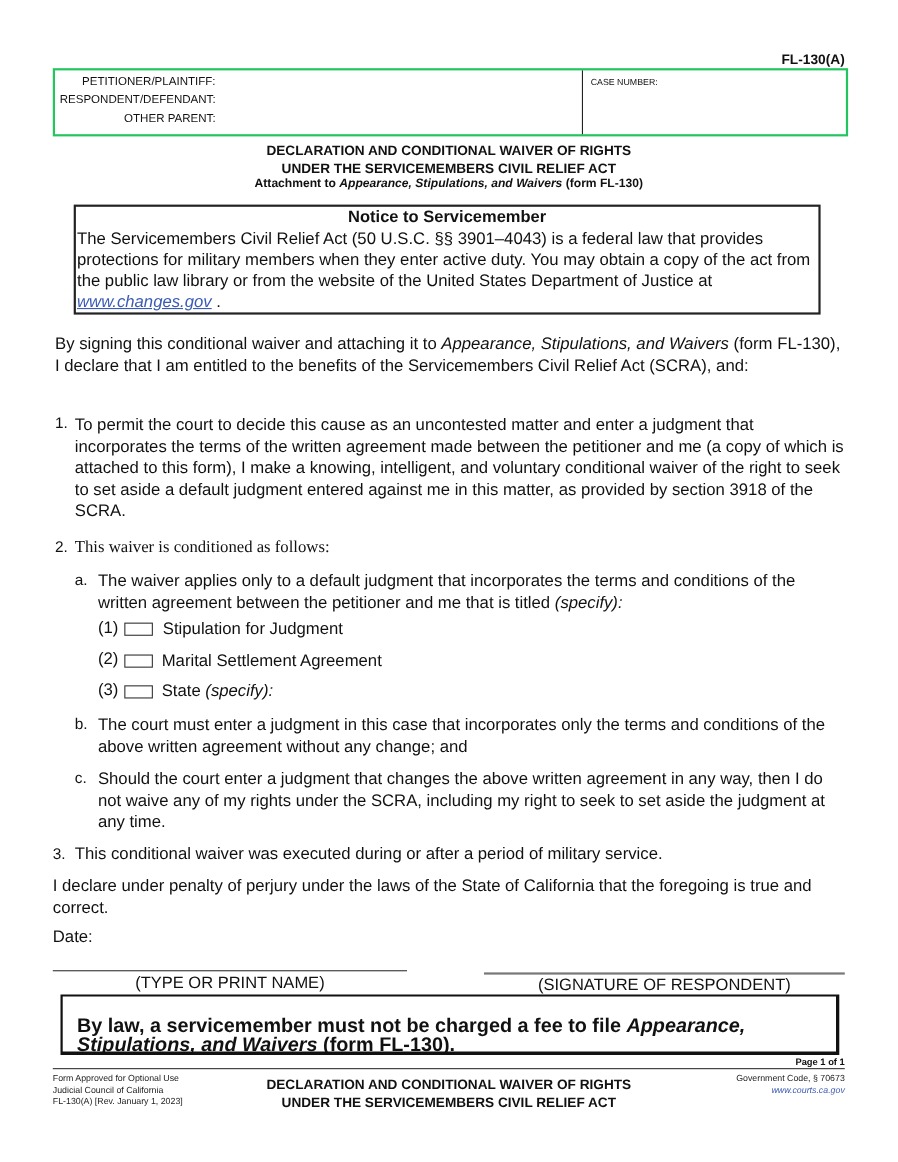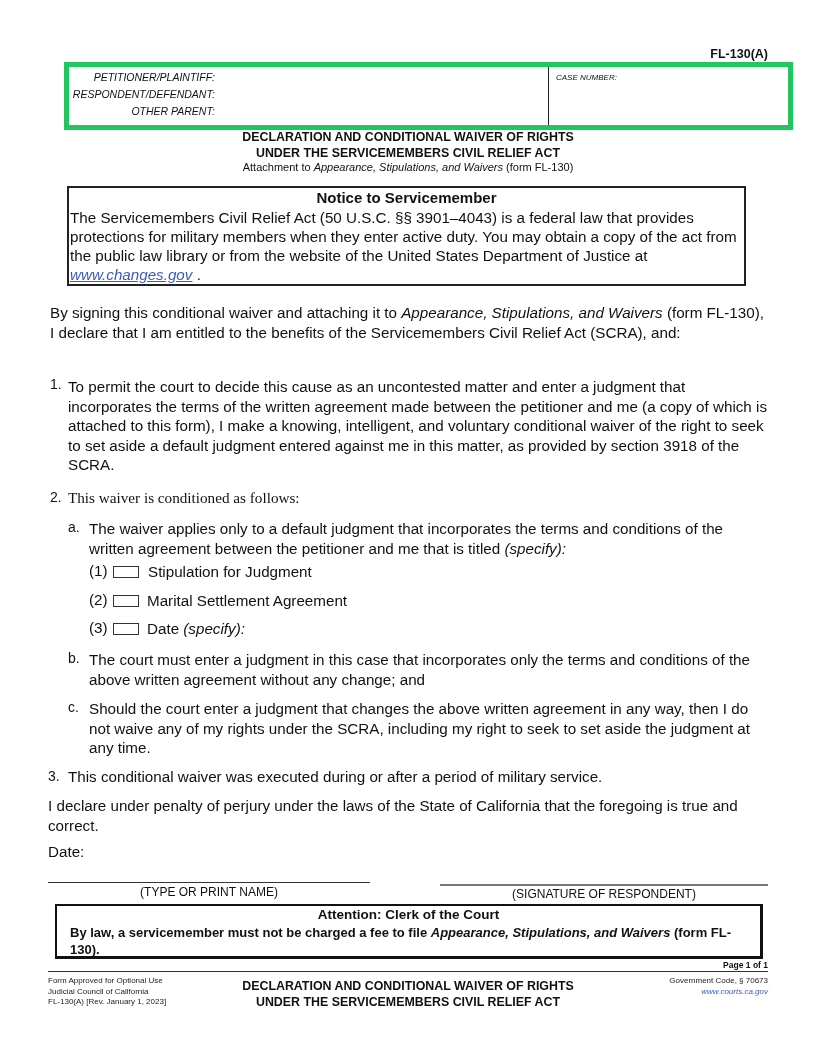--- a/index.html
+++ b/index.html
@@ -1,41 +1,41 @@
 <!DOCTYPE html>
 <html><head>
 <meta charset="utf-8">
 <style>
   html, body { margin:0; padding:0; background:#ffffff; }
   body { width:816px; height:1056px; position:relative; overflow:hidden;
          font-family:"Liberation Sans", sans-serif; color:#111; }
   .abs { position:absolute; }
   .formno { right:48px; top:47px; font-size:12.5px; font-weight:bold; }
-  .caption-box { left:64px; top:62px; width:719px; height:58px; border:5px solid #22c55e;font-style:italic; }
+  .caption-box { left:48px; top:62px; width:719px; height:58px; border:2px solid #22c55e; }
   .caption-left { position:absolute; left:0; top:0; width:479px; height:58px; }
   .caption-right { position:absolute; left:479px; top:0; width:240px; height:58px; border-left:1px solid #222; }
   .party-label { position:absolute; right:333px; font-size:10.5px; white-space:nowrap; text-align:right; }
   .case-label { position:absolute; left:7px; top:6px; font-size:8px; }
   .title { left:0; width:816px; text-align:center; font-weight:bold; font-size:12.4px; }
-  .subtitle { left:0; width:816px; text-align:center; font-weight:normal; font-size:11px; top:161px; }
+  .subtitle { left:0; width:816px; text-align:center; font-weight:bold; font-size:11px; top:161px; }
   .subtitle i { font-style:italic; }
   .notice-box { left:67px; top:186px; width:679px; height:100px; border:2px solid #222; box-sizing:border-box; }
   .notice-title { position:absolute; left:0; top:1px; width:100%; text-align:center; font-weight:bold; font-size:15px; }
   .notice-text { position:absolute; left:1px; top:20px; width:676px; font-size:15.2px; line-height:19px; }
   .notice-text a { color:#3b5bb5; font-style:italic; text-decoration:underline; }
   .para { font-size:15.2px; line-height:19.5px; }
   .para i { font-style:italic; }
   .num { font-size:14px; }
   .chk { width:24px; height:10px; border:1px solid #333; }
   .sigline-left { left:48px; top:882px; width:322px; height:0; border-top:1px solid #333; }
   .sigline-right { left:440px; top:884px; width:328px; height:0; border-top:2px solid #777; }
-  .siglabel { font-size:12px; }
+  .siglabel { font-size:15px; }
   .att-box { left:55px; top:904px; width:708px; height:55px; border:2px solid #111; border-right-width:3px; border-bottom-width:3px; box-sizing:border-box; }
   .att-title { position:absolute; left:0; top:1px; width:100%; text-align:center; font-weight:bold; font-size:13.5px; }
-  .att-text { position:absolute; left:13px; top:18px; width:690px; font-weight:bold; font-size:13px; line-height:17px; }
+  .att-text { position:absolute; left:13px; top:18px; width:690px; font-weight:bold; font-size:18px; line-height:17px; }
   .att-text i { font-style:italic; }
   .pageno { right:48px; top:960px; font-size:8.5px; font-weight:bold; }
   .footrule { left:48px; top:971px; width:720px; height:0; border-top:1px solid #333; }
   .foot-left { left:48px; top:976px; font-size:8px; line-height:10.5px; color:#222; }
   .foot-center { left:0; width:816px; top:978px; text-align:center; font-weight:bold; font-size:12.4px; line-height:16px; }
   .foot-right { right:48px; top:976px; font-size:8px; line-height:10.5px; text-align:right; color:#222; }
   .foot-right .link { color:#3b5bb5; font-style:italic; }
 </style>
 </head>
 <body>
@@ -80,21 +80,21 @@
 <div class="abs para" style="left:89px; top:561px;">(1)</div>
 <div class="abs chk" style="left:113px; top:566px;"></div>
 <div class="abs para" style="left:148px; top:562px;">Stipulation for Judgment</div>
 
 <div class="abs para" style="left:89px; top:590px;">(2)</div>
 <div class="abs chk" style="left:113px; top:595px;"></div>
 <div class="abs para" style="left:147px; top:591px;">Marital Settlement Agreement</div>
 
 <div class="abs para" style="left:89px; top:618px;">(3)</div>
 <div class="abs chk" style="left:113px; top:623px;"></div>
-<div class="abs para" style="left:147px; top:619px;"><span>Date </span><i>(specify):</i></div>
+<div class="abs para" style="left:147px; top:619px;"><span>State </span><i>(specify):</i></div>
 <div class="abs" style="left:260px; top:619px; width:500px; height:18px;"></div>
 
 <div class="abs num" style="left:68px; top:650px;">b.</div>
 <div class="abs para" style="left:89px; top:650px; width:680px;">The court must enter a judgment in this case that incorporates only the terms and conditions of the above written agreement without any change; and</div>
 
 <div class="abs num" style="left:68px; top:699px;">c.</div>
 <div class="abs para" style="left:89px; top:699px; width:680px;">Should the court enter a judgment that changes the above written agreement in any way, then I do not waive any of my rights under the SCRA, including my right to seek to set aside the judgment at any time.</div>
 
 <div class="abs num" style="left:48px; top:768px;">3.</div>
 <div class="abs para" style="left:68px; top:767px; width:700px;">This conditional waiver was executed during or after a period of military service.</div>
@@ -105,21 +105,20 @@
 
 <div class="abs" style="left:48px; top:860px; width:322px; height:20px;"></div>
 <div class="abs sigline-left"></div>
 <div class="abs siglabel" style="left:48px; top:885px; width:322px; text-align:center;">(TYPE OR PRINT NAME)</div>
 
 <div class="abs" style="left:440px; top:860px; width:328px; height:22px;"></div>
 <div class="abs sigline-right"></div>
 <div class="abs siglabel" style="left:440px; top:887px; width:328px; text-align:center;">(SIGNATURE OF RESPONDENT)</div>
 
 <div class="abs att-box">
-  <div class="att-title">Attention: Clerk of the Court</div>
   <div class="att-text"><span>By law, a servicemember must not be charged a fee to file </span><i>Appearance, Stipulations, and Waivers</i><span> (form FL-130).</span></div>
 </div>
 
 <div class="abs pageno">Page 1 of 1</div>
 <div class="abs footrule"></div>
 <div class="abs foot-left">
   <div>Form Approved for Optional Use</div>
   <div>Judicial Council of California</div>
   <div>FL-130(A) [Rev. January 1, 2023]</div>
 </div>

